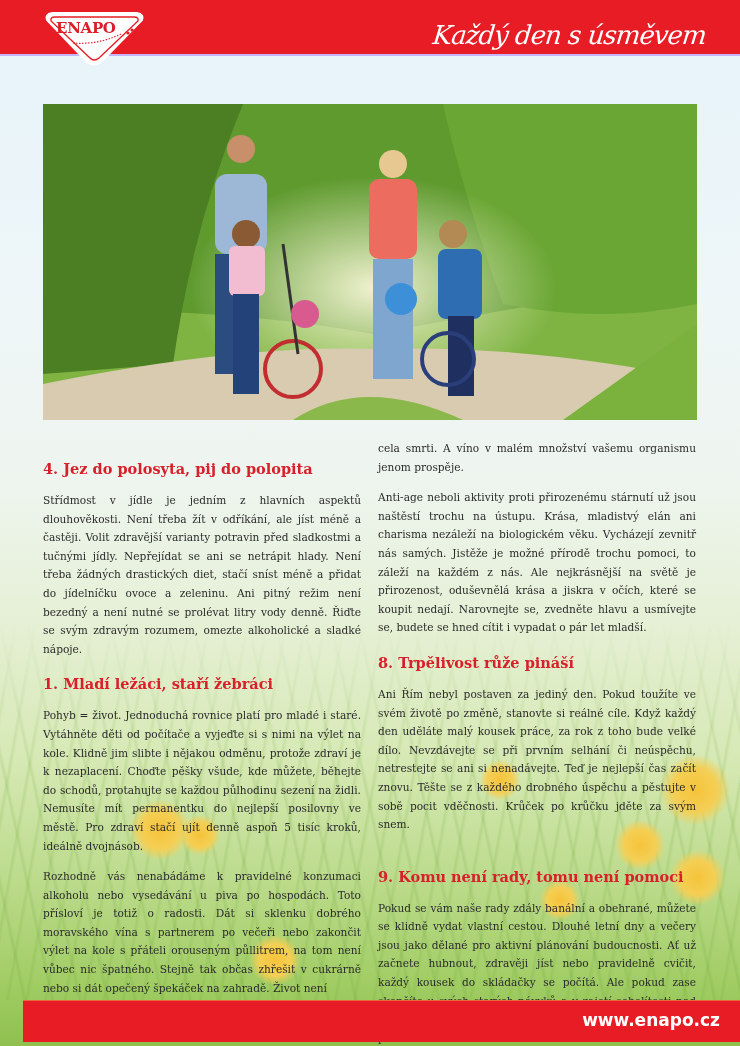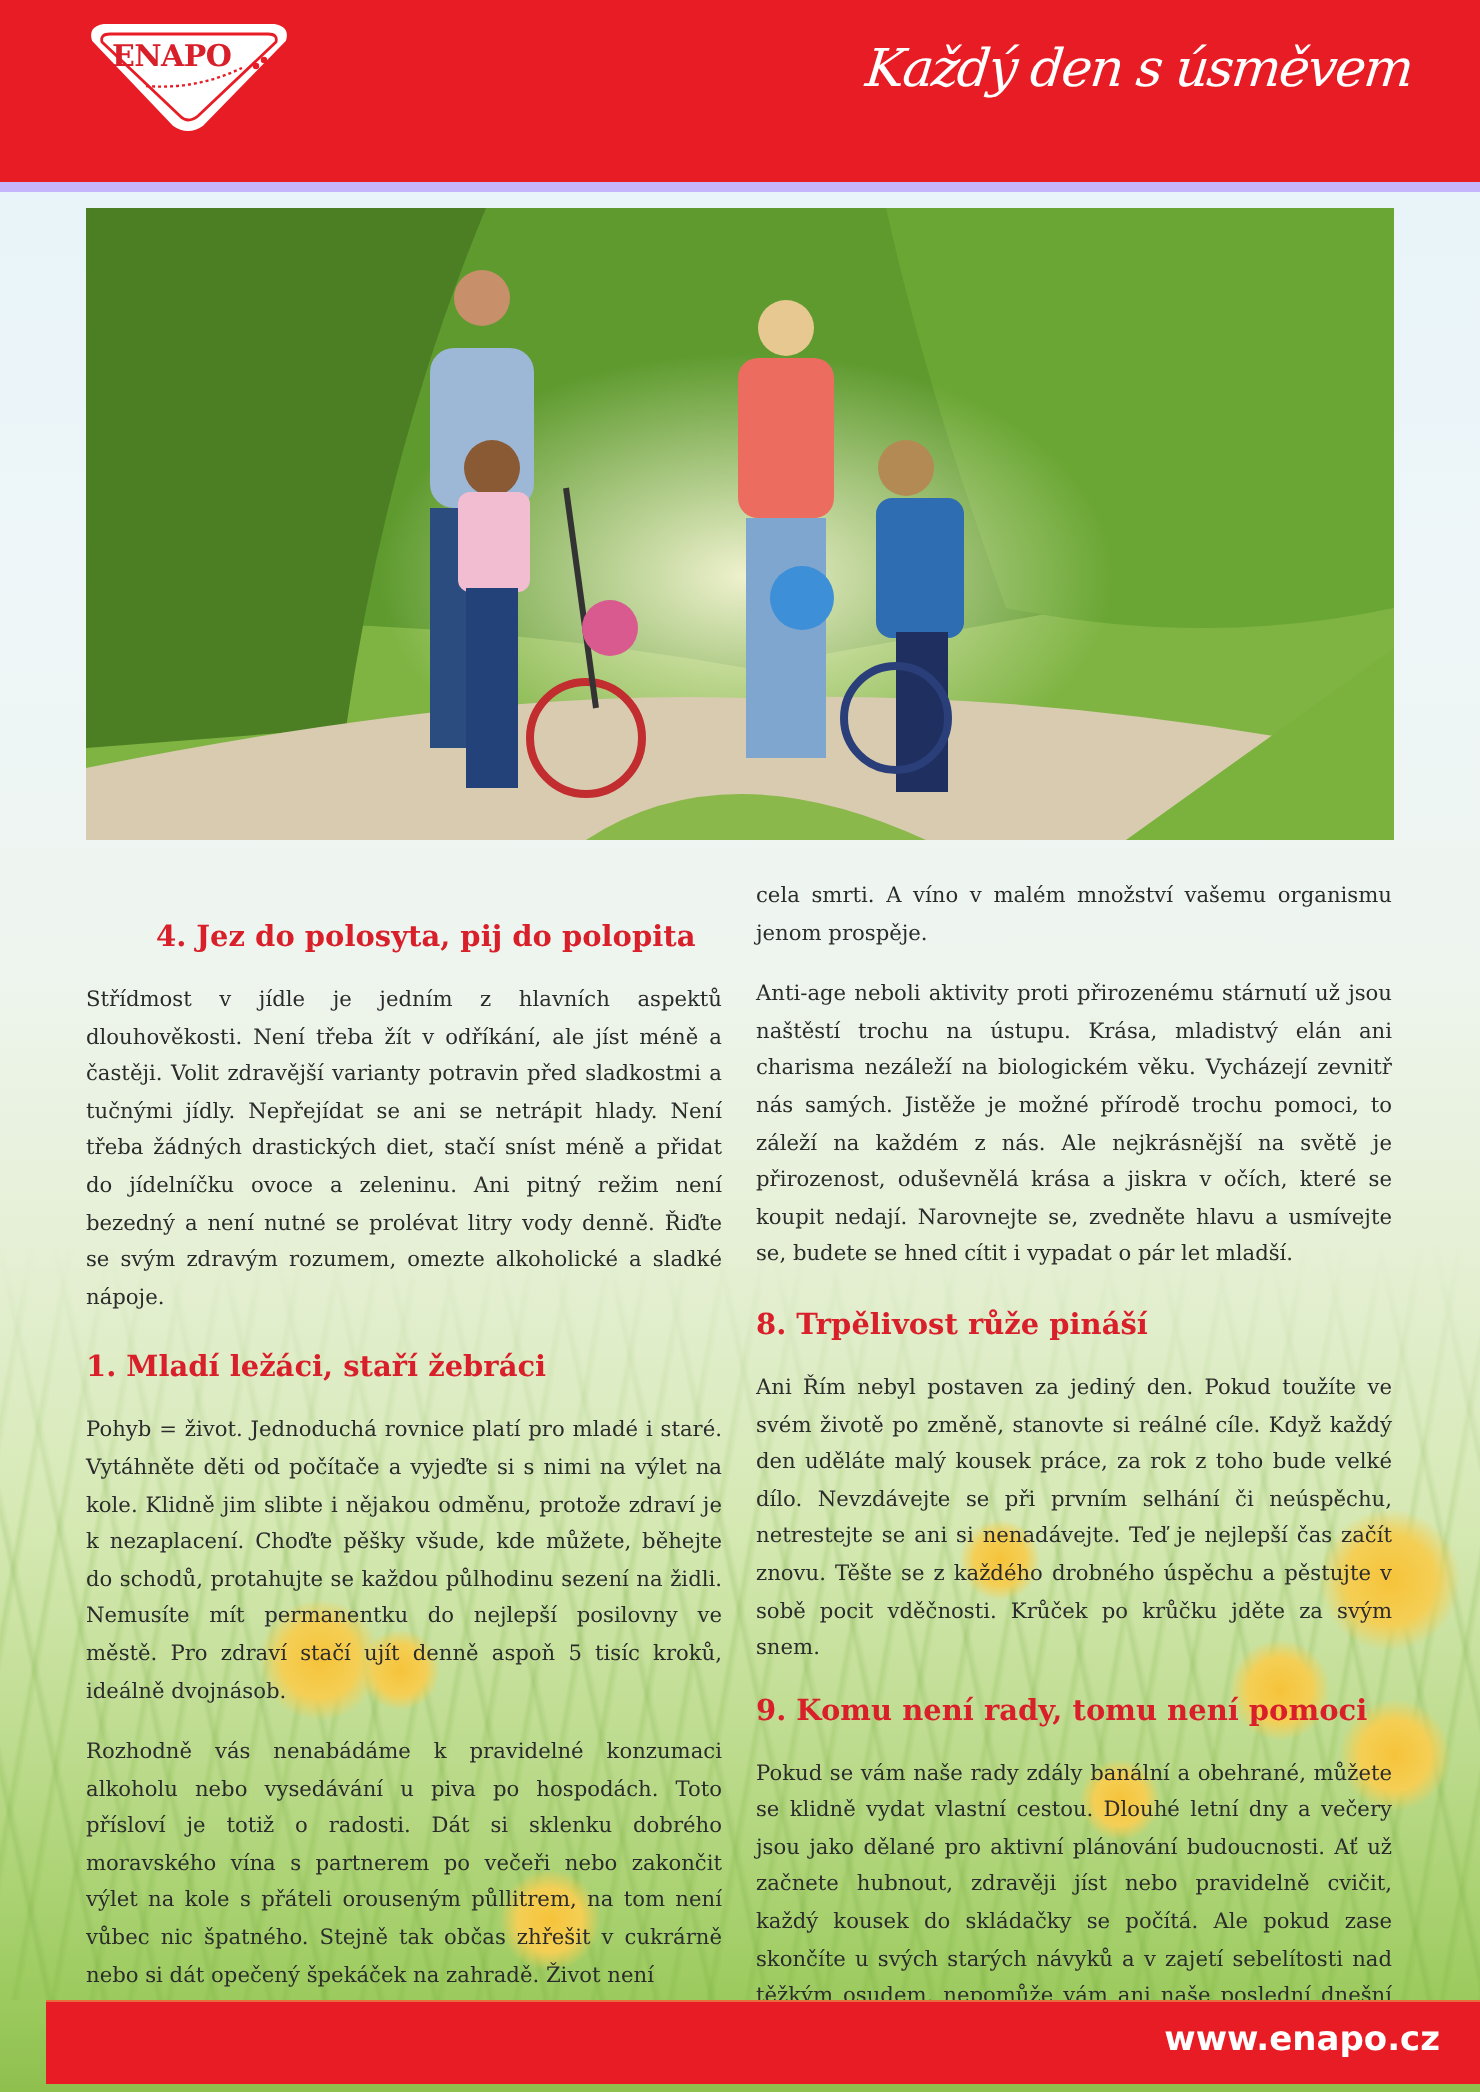--- a/index.html
+++ b/index.html
@@ -19,23 +19,23 @@
       repeating-linear-gradient(78deg, rgba(90,150,40,0.0) 0px, rgba(90,150,40,0.0) 22px, rgba(90,150,40,0.15) 24px, rgba(90,150,40,0.0) 27px);
     -webkit-mask-image: linear-gradient(180deg, transparent 0%, #000 40%);
     mask-image: linear-gradient(180deg, transparent 0%, #000 40%);
   }
   .flower {
     position: absolute; border-radius: 50%;
     background: radial-gradient(circle, #f6c33a 0%, #f4cf55 45%, rgba(246,207,85,0) 72%);
   }
 
   .header {
-    position: absolute; left: 0; top: 0; width: 740px; height: 96px;
+    position: absolute; left: 0; top: 0; width: 740px; height: 56px;
     background: #e81c24;
-    border-bottom: 5px solid #c4b5fd;
+    border-bottom: 2px solid #c4b5fd;
   }
   .logo {
     position: absolute; left: 43px; top: 10px; width: 103px; height: 56px;
   }
   .logo-text {
     position: absolute; left: 56px; top: 19px;
     font-family: "DejaVu Serif", serif; font-weight: bold; font-size: 15px;
     color: #d9202a; letter-spacing: -0.3px;
   }
   .slogan {
@@ -135,31 +135,31 @@
 
     <circle cx="410" cy="130" r="14" fill="#b48a54"></circle>
     <rect x="395" y="145" width="44" height="70" rx="8" fill="#2f6db3"></rect>
     <rect x="405" y="212" width="26" height="80" fill="#1f3060"></rect>
     <circle cx="405" cy="255" r="26" fill="none" stroke="#2a3f7a" stroke-width="4"></circle>
     <circle cx="358" cy="195" r="16" fill="#3d8fd8"></circle>
   </svg>
 </div>
 
 <div class="col left" style="top:439px;">
-  <h2 style="margin-top:20px;margin-left:35px;">4. Jez do polosyta, pij do polopita</h2>
+  <h2 style="margin-top:20px;">4. Jez do polosyta, pij do polopita</h2>
   <p style="margin-top:12px;">Střídmost v jídle je jedním z hlavních aspektů dlouhověkosti. Není třeba žít v odříkání, ale jíst méně a častěji. Volit zdravější varianty potravin před sladkostmi a tučnými jídly. Nepřejídat se ani se netrápit hlady. Není třeba žádných drastických diet, stačí sníst méně a přidat do jídelníčku ovoce a zeleninu. Ani pitný režim není bezedný a není nutné se prolévat litry vody denně. Řiďte se svým zdravým rozumem, omezte alkoholické a sladké nápoje.</p>
   <h2 style="margin-top:16px;">1. Mladí ležáci, staří žebráci</h2>
   <p style="margin-top:12px;">Pohyb = život. Jednoduchá rovnice platí pro mladé i staré. Vytáhněte děti od počítače a vyjeďte si s nimi na výlet na kole. Klidně jim slibte i nějakou odměnu, protože zdraví je k nezaplacení. Choďte pěšky všude, kde můžete, běhejte do schodů, protahujte se každou půlhodinu sezení na židli. Nemusíte mít permanentku do nejlepší posilovny ve městě. Pro zdraví stačí ujít denně aspoň 5 tisíc kroků, ideálně dvojnásob.</p>
   <p style="margin-top:12px;">Rozhodně vás nenabádáme k pravidelné konzumaci alkoholu nebo vysedávání u piva po hospodách. Toto přísloví je totiž o radosti. Dát si sklenku dobrého moravského vína s partnerem po večeři nebo zakončit výlet na kole s přáteli orouseným půllitrem, na tom není vůbec nic špatného. Stejně tak občas zhřešit v cukrárně nebo si dát opečený špekáček na zahradě. Život není</p>
 </div>
 
 <div class="col right" style="top:439px;">
   <p>cela smrti. A víno v malém množství vašemu organismu jenom prospěje.</p>
   <p style="margin-top:12px;">Anti-age neboli aktivity proti přirozenému stárnutí už jsou naštěstí trochu na ústupu. Krása, mladistvý elán ani charisma nezáleží na biologickém věku. Vycházejí zevnitř nás samých. Jistěže je možné přírodě trochu pomoci, to záleží na každém z nás. Ale nejkrásnější na světě je přirozenost, oduševnělá krása a jiskra v očích, které se koupit nedají. Narovnejte se, zvedněte hlavu a usmívejte se, budete se hned cítit i vypadat o pár let mladší.</p>
   <h2 style="margin-top:16px;">8. Trpělivost růže pináší</h2>
   <p style="margin-top:12px;">Ani Řím nebyl postaven za jediný den. Pokud toužíte ve svém životě po změně, stanovte si reálné cíle. Když každý den uděláte malý kousek práce, za rok z toho bude velké dílo. Nevzdávejte se při prvním selhání či neúspěchu, netrestejte se ani si nenadávejte. Teď je nejlepší čas začít znovu. Těšte se z každého drobného úspěchu a pěstujte v sobě pocit vděčnosti. Krůček po krůčku jděte za svým snem.</p>
-  <h2 style="margin-top:12px;">9. Komu není rady, tomu není pomoci</h2>
+  <h2 style="margin-top:33px;">9. Komu není rady, tomu není pomoci</h2>
   <p style="margin-top:12px;">Pokud se vám naše rady zdály banální a obehrané, můžete se klidně vydat vlastní cestou. Dlouhé letní dny a večery jsou jako dělané pro aktivní plánování budoucnosti. Ať už začnete hubnout, zdravěji jíst nebo pravidelně cvičit, každý kousek do skládačky se počítá. Ale pokud zase skončíte u svých starých návyků a v zajetí sebelítosti nad těžkým osudem, nepomůže vám ani naše poslední dnešní přísloví.</p>
 </div>
 
 <footer class="footer">
   <span class="footer-url">www.enapo.cz</span>
 </footer>
 
 </body></html>

